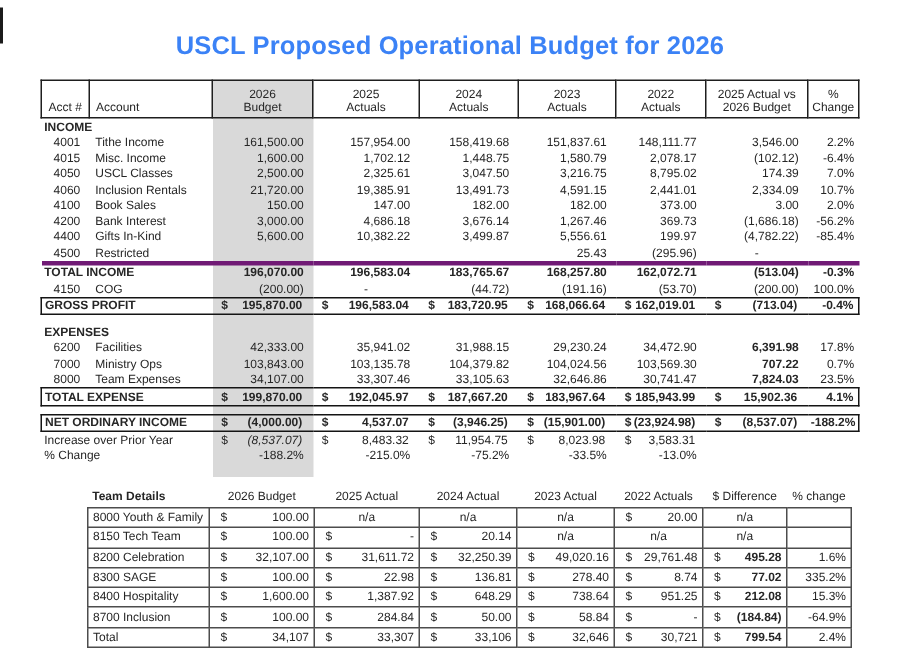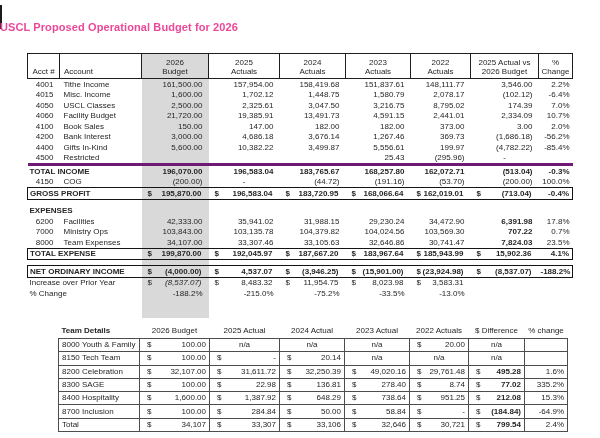--- a/index.html
+++ b/index.html
@@ -3,22 +3,22 @@
 <meta charset="utf-8">
 <style>
   html,body{margin:0;padding:0;background:#e8e8e8;}
   .page{
     position:relative;width:600px;height:438px;background:#ffffff;
     font-family:"Liberation Sans","DejaVu Sans",sans-serif;color:#262626;
     overflow:hidden;margin:0 auto;
   }
   .scan-artifact{position:absolute;left:0;top:5px;width:2px;height:24px;background:#1b1b1b;}
   .title{
-    position:absolute;top:21px;left:0;right:0;text-align:left;
-    font-size:11px;font-weight:bold;color:#ec4899;letter-spacing:.1px;
+    position:absolute;top:21px;left:0;right:0;text-align:center;
+    font-size:17px;font-weight:bold;color:#3b82f6;letter-spacing:.1px;
   }
   table{border-collapse:collapse;table-layout:fixed;position:absolute;z-index:1;background:transparent;}
   #main-table{left:27px;top:53px;width:545px;font-size:8px;}
   #main-table th{
     font-weight:normal;border:1.6px solid #1e1e1e;vertical-align:bottom;
     padding:2px 2px 2px 2px;text-align:center;line-height:9px;height:20px;background:transparent;
   }
   #main-table th.left{text-align:left;padding-left:4px;}
   #main-table td{padding:0 2px;height:10.5px;line-height:9.5px;vertical-align:middle;overflow:hidden;white-space:nowrap;}
   .num{text-align:right;padding-right:6px !important;}
@@ -94,20 +94,23 @@
             <div>2025 Actual vs</div>
             <div>2026 Budget</div>
           </th>
           <th>
             <div>%</div>
             <div>Change</div>
           </th>
         </tr>
       </thead>
     <tbody id="main-body">
+        <tr class="section">
+          <td colspan="9">INCOME</td>
+        </tr>
         <tr>
           <td class="num" style="padding-right: 4px;">4001</td>
           <td style="padding-left: 4px;">Tithe Income</td>
           <td class="num">161,500.00</td>
           <td class="num">157,954.00</td>
           <td class="num">158,419.68</td>
           <td class="num">151,837.61</td>
           <td class="num">148,111.77</td>
           <td class="num">3,546.00</td>
           <td class="pct">2.2%</td>
@@ -129,21 +132,21 @@
           <td class="num">2,500.00</td>
           <td class="num">2,325.61</td>
           <td class="num">3,047.50</td>
           <td class="num">3,216.75</td>
           <td class="num">8,795.02</td>
           <td class="num">174.39</td>
           <td class="pct">7.0%</td>
         </tr>
         <tr>
           <td class="num" style="padding-right: 4px;">4060</td>
-          <td style="padding-left: 4px;">Facility Budget</td>
+          <td style="padding-left: 4px;">Inclusion Rentals</td>
           <td class="num">21,720.00</td>
           <td class="num">19,385.91</td>
           <td class="num">13,491.73</td>
           <td class="num">4,591.15</td>
           <td class="num">2,441.01</td>
           <td class="num">2,334.09</td>
           <td class="pct">10.7%</td>
         </tr>
         <tr>
           <td class="num" style="padding-right: 4px;">4100</td>

